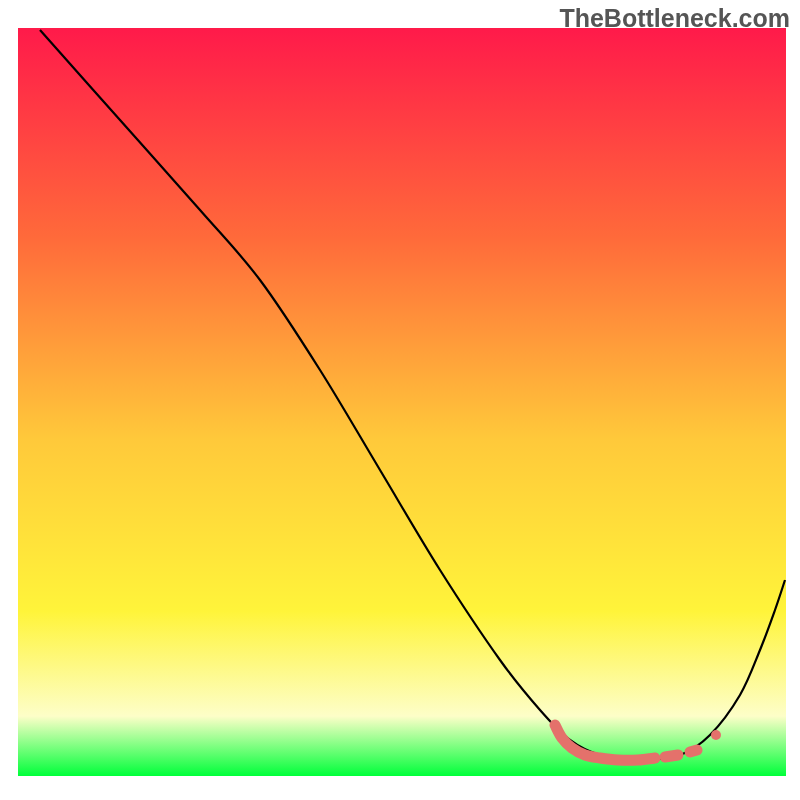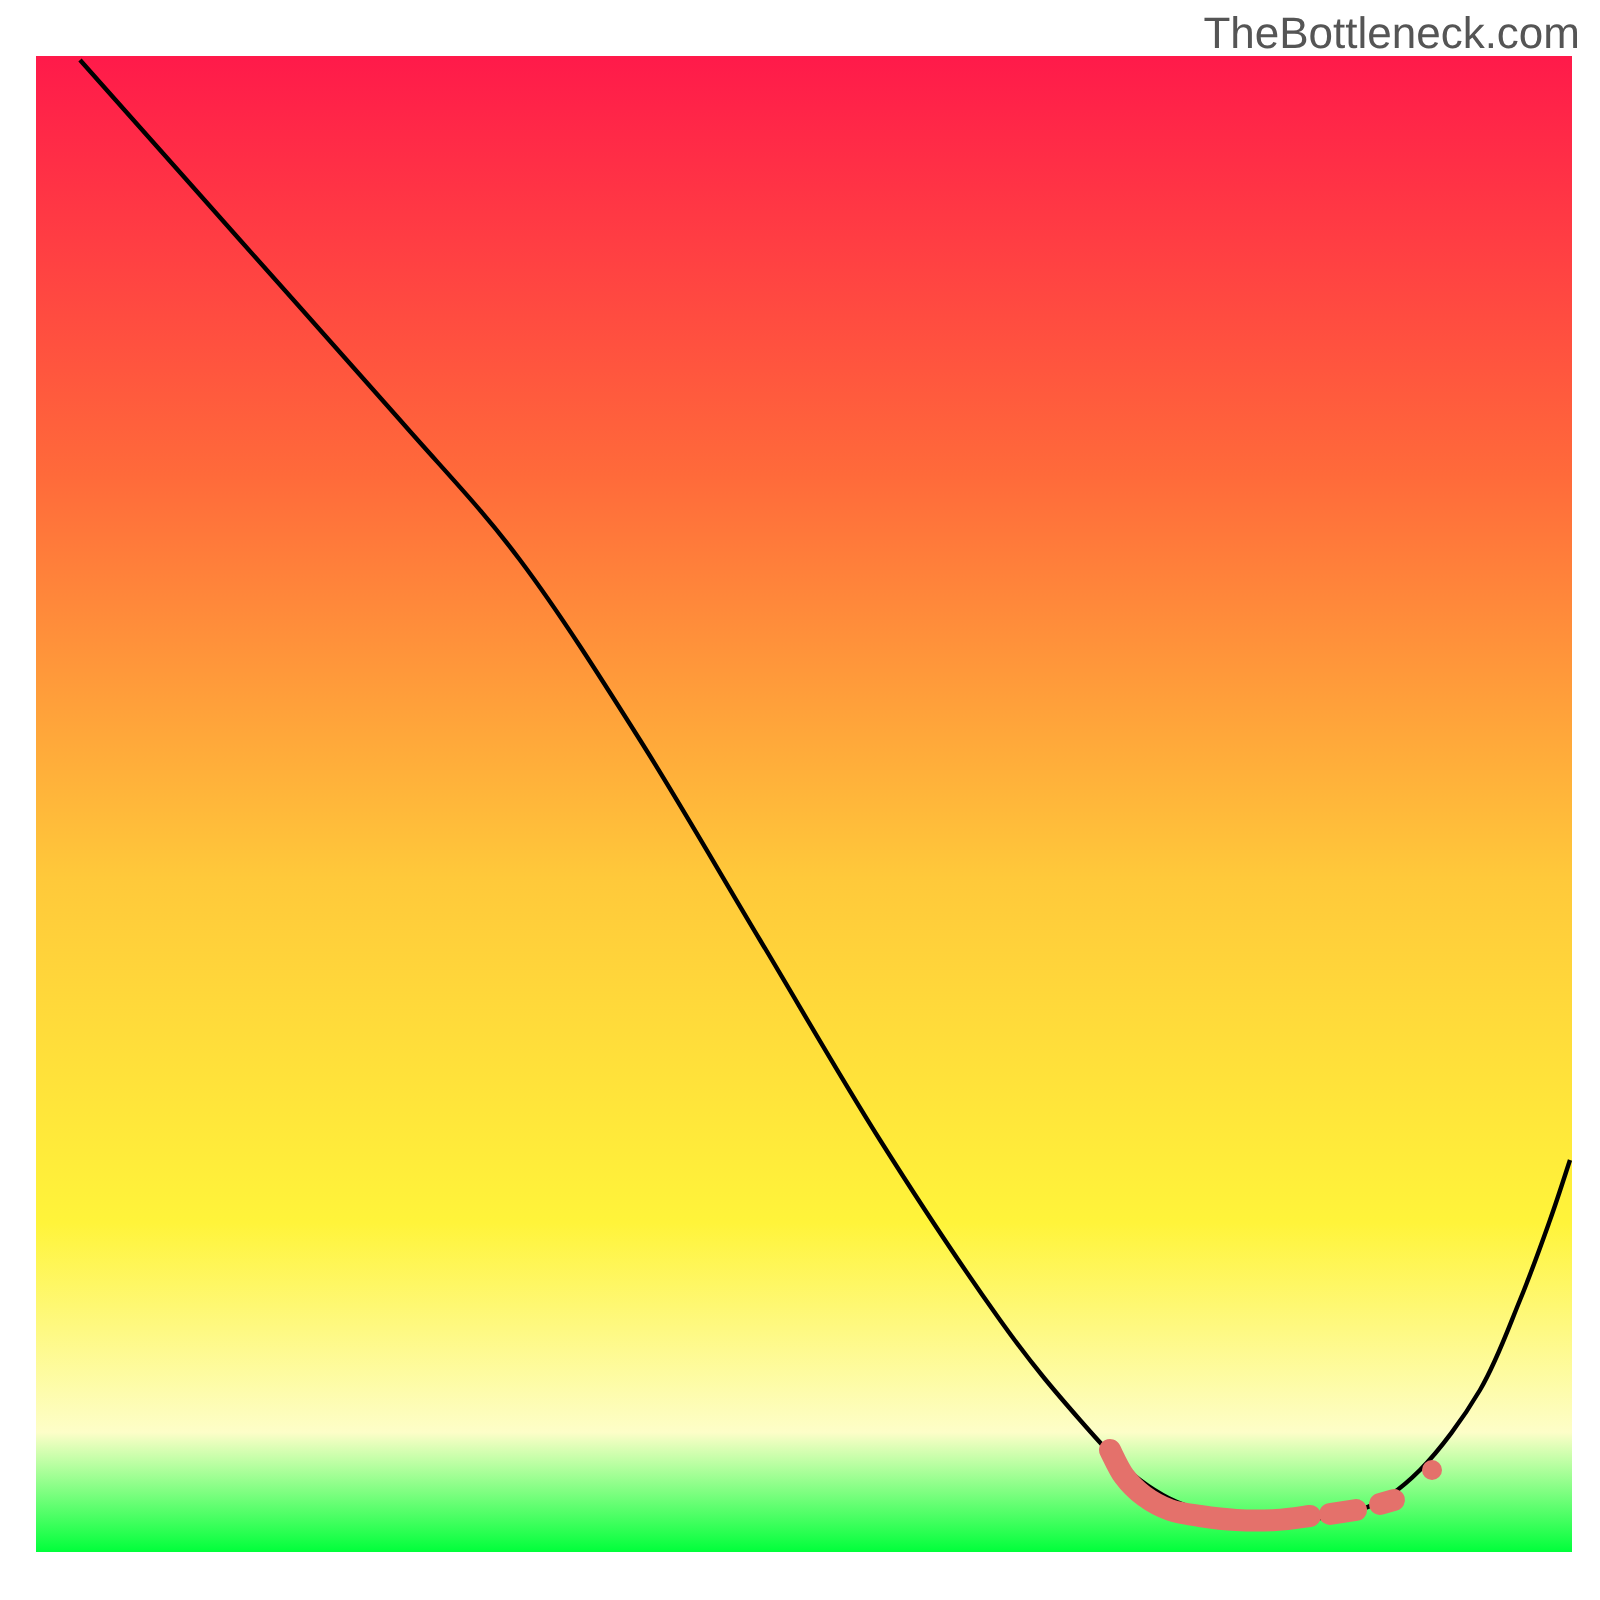--- a/index.html
+++ b/index.html
@@ -12,22 +12,22 @@
   }
   .chart-container {
     width: 800px;
     height: 800px;
     position: relative;
   }
   .watermark {
     position: absolute;
     top: 4px;
     right: 10px;
-    font-size: 22px;
-    font-weight: normal;
+    font-size: 25px;
+    font-weight: bold;
     color: #555;
     z-index: 10;
   }
   svg {
     display: block;
   }
 </style>
 </head>
 <body>
 

